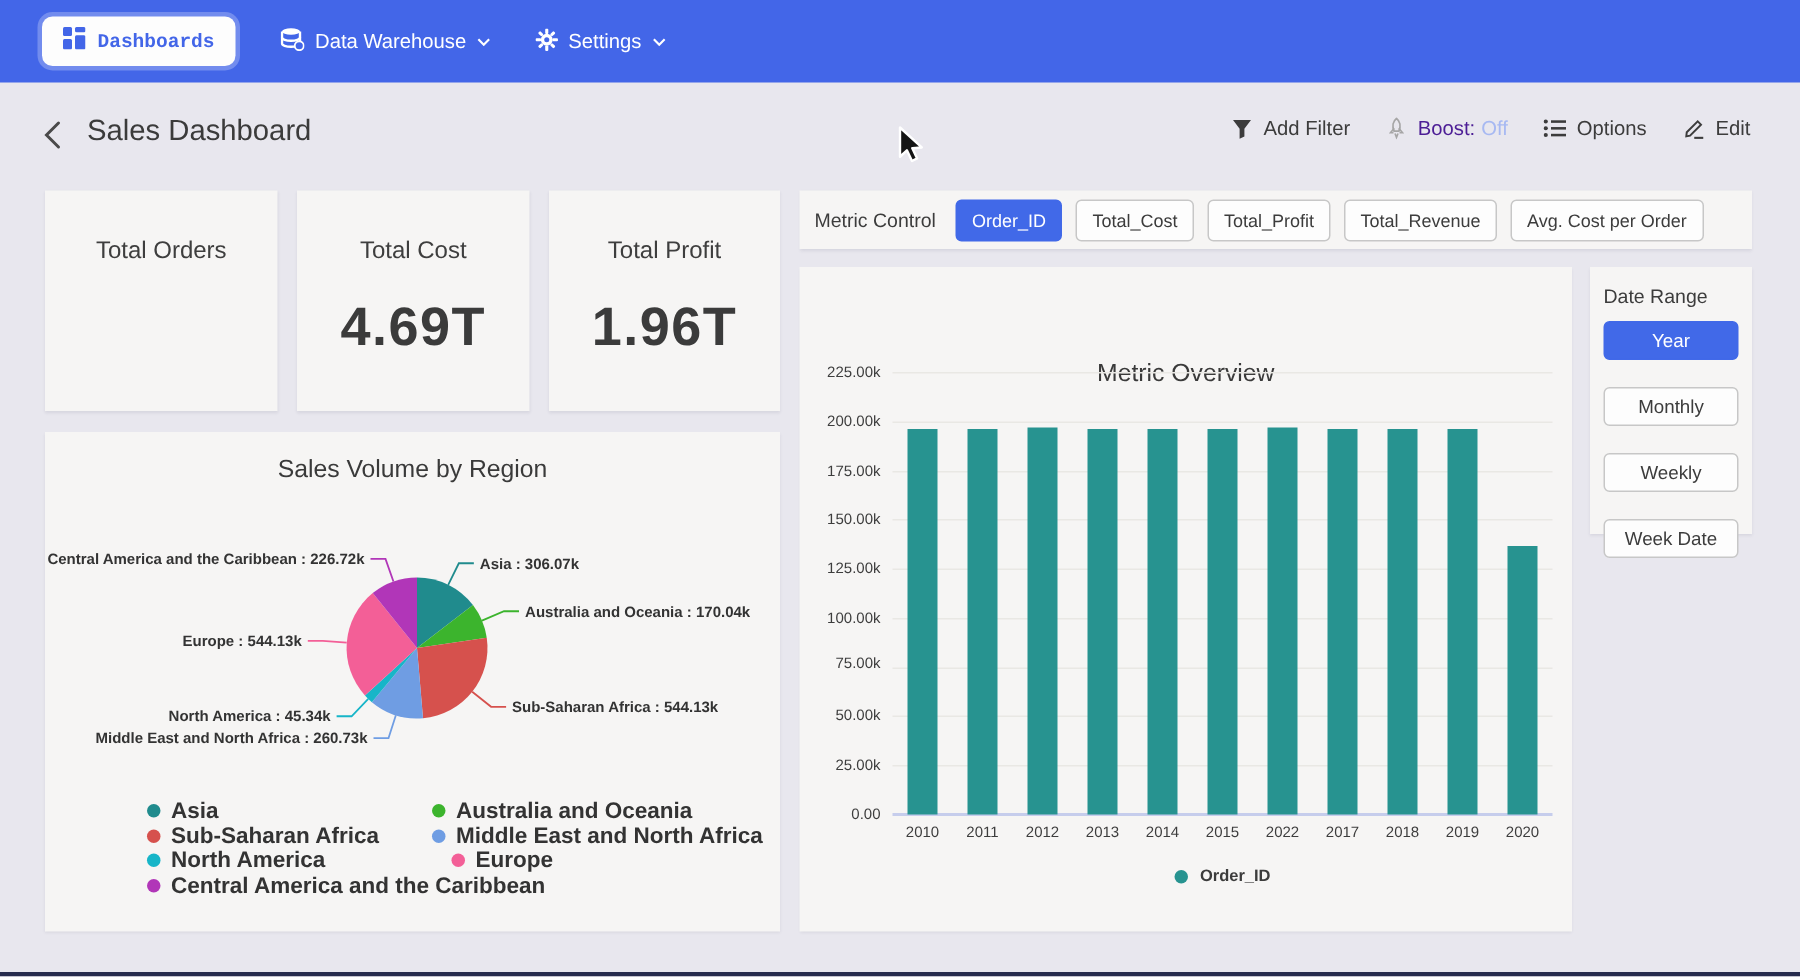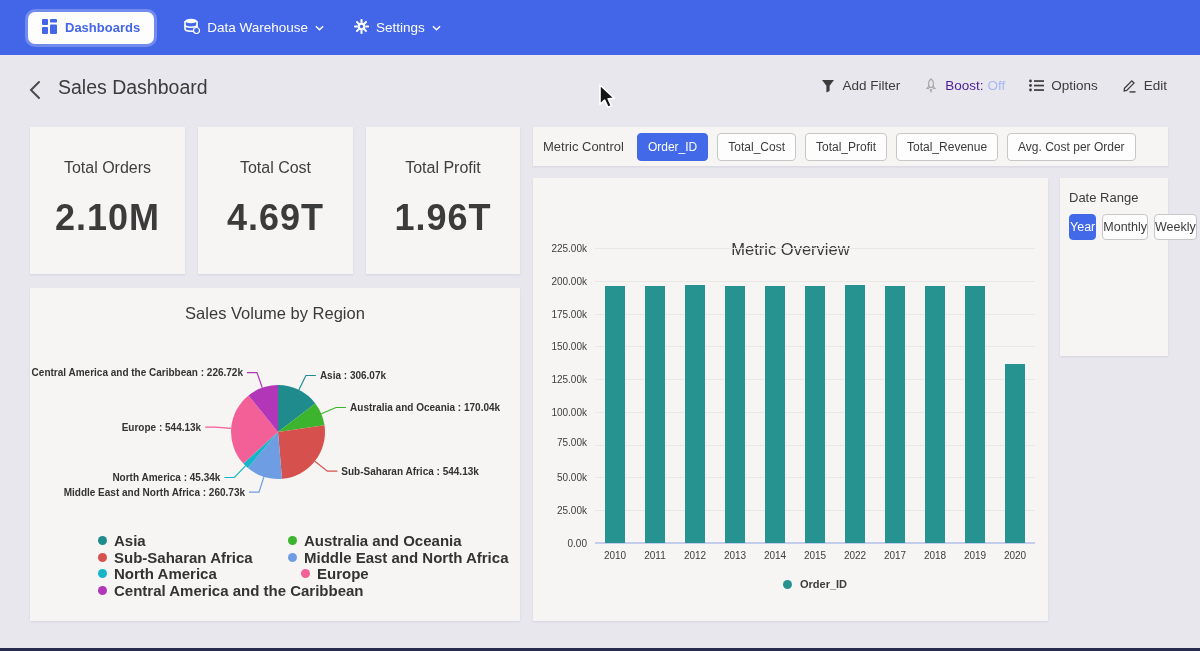--- a/index.html
+++ b/index.html
@@ -8,21 +8,21 @@
   .stage { position:relative; width:1200px; height:651px; background:#e8e7ee; overflow:hidden; }
 
   
   .navbar { position:absolute; top:0; left:0; width:1200px; height:55px; background:#4366e8;
             display:flex; align-items:center; justify-content:space-between; padding:0 32px 0 28px; }
   .brand { display:flex; align-items:center; gap:10px; cursor:pointer; }
   .brand-text { color:#fff; font-size:10.5px; font-weight:bold; letter-spacing:2.5px; line-height:1.35; }
   .nav-right { display:flex; align-items:center; gap:30px; }
   .nav-pill { display:flex; align-items:center; gap:8px; background:#fdfdfd; border:none; border-radius:7px;
               padding:7px 14px; color:#4366e8; font-size:13px; font-weight:bold; cursor:pointer;
-              box-shadow:0 0 0 3px rgba(255,255,255,0.25); font-family:Liberation Sans, sans-serif; }
+              box-shadow:0 0 0 3px rgba(255,255,255,0.25); font-family:Liberation Mono, monospace; }
   .nav-item { display:flex; align-items:center; gap:7px; color:#fff; font-size:13.5px; cursor:pointer; }
   .chev { width:9px; height:6px; }
 
   
   .page-header { position:absolute; top:72px; left:0; width:1200px; height:40px; display:flex; align-items:center; }
   .back-btn { position:absolute; left:28px; top:8px; background:none; border:none; cursor:pointer; }
   .page-title { position:absolute; left:58px; top:4px; font-size:19.5px; font-weight:normal; color:#3b3b3b; }
   .toolbar { position:absolute; right:33px; top:6px; display:flex; align-items:center; gap:24px; }
   .tool { display:flex; align-items:center; gap:7px; font-size:13.5px; color:#3c3c3c; cursor:pointer; }
   .tool .muted { color:#4c1d95; }
@@ -60,21 +60,21 @@
   .bar { width:20px; background:#279390; }
   .ytick { position:absolute; left:0; width:54px; text-align:right; font-size:10px; color:#3d3d3d; }
   #xlabels { position:absolute; left:62px; top:372px; width:440px; display:flex; justify-content:space-around; }
   #xlabels span { width:40px; text-align:center; font-size:10px; color:#3d3d3d; }
   .bar-legend { position:absolute; left:62px; top:400px; width:440px; display:flex; align-items:center;
                 justify-content:center; gap:8px; font-size:11px; font-weight:bold; color:#3c3c3c; }
   .bar-legend .pl-dot { background:#279390; }
 
   .date-range { left:1060px; top:178px; width:108px; height:178px; padding:12px 9px; }
   .dr-label { font-size:13px; color:#3c3c3c; }
-  #dr-buttons { display:flex; gap:6px; margin-top:9px; }
+  #dr-buttons { display:flex; flex-direction:column; gap:18px; margin-top:9px; }
   #dr-buttons .opt-btn { width:100%; text-align:center; padding:5px 0; font-size:12.5px; }
   #dr-buttons .opt-btn.selected { background:#4169e8; }
 
   .bottom-strip { position:absolute; left:0; bottom:0; width:1200px; height:3px; background:#272c4e; }
   #cursor { position:absolute; left:598px; top:84px; z-index:50; pointer-events:none; }
 </style>
 </head>
 <body>
 
 <div class="stage">
@@ -172,21 +172,20 @@
           <path d="M2.5 10.2 L9.8 2.9 L12 5.1 L4.7 12.4 L2.2 12.9 Z" fill="none" stroke="#3c3c3c" stroke-width="1.3"></path>
           <rect x="7.5" y="13.2" width="6" height="1.4" fill="#3c3c3c"></rect>
         </svg>
         <span>Edit</span>
       </div>
     </div>
   </div>
 
   <section class="card kpi-card" style="left:30px;">
     <div class="kpi-label">Total Orders</div>
-    <div class="kpi-value">2.10M</div>
   </section>
   <section class="card kpi-card" style="left:198px;">
     <div class="kpi-label">Total Cost</div>
     <div class="kpi-value">4.69T</div>
   </section>
   <section class="card kpi-card" style="left:366px; width:154px;">
     <div class="kpi-label">Total Profit</div>
     <div class="kpi-value">1.96T</div>
   </section>
 

